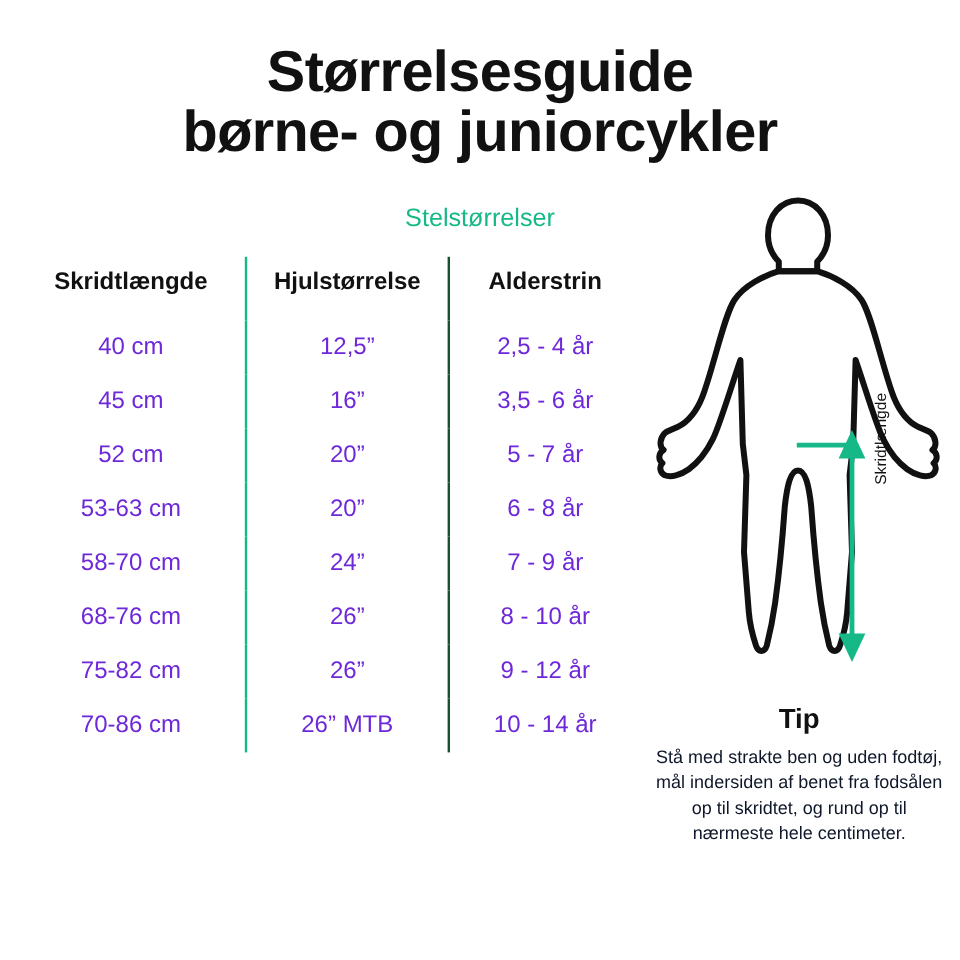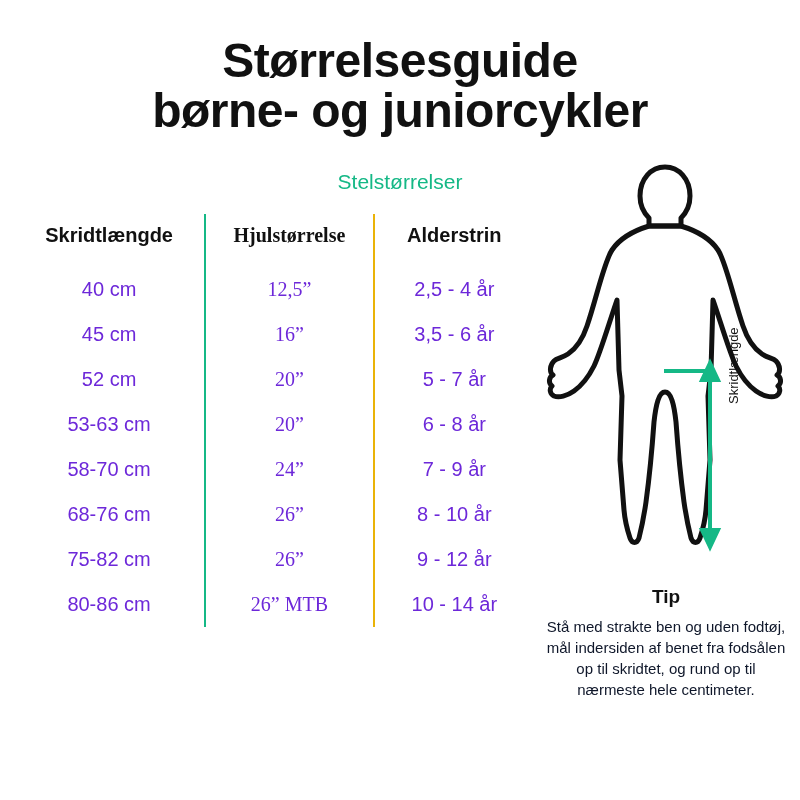--- a/index.html
+++ b/index.html
@@ -66,21 +66,21 @@
     color: #111111;
   }
   table.sizes td {
     font-size: 20px;
     padding: 11px 4px;
     text-align: center;
     color: #6d28d9;
     font-weight: 400;
   }
   table.sizes th.c0, table.sizes td.c0 { width: 186px; }
-  table.sizes th.c1, table.sizes td.c1 { width: 164px; border-left: 2px solid #15b886; border-right: 2px solid #eab308; font-family: Liberation Serif, serif; }
+  table.sizes th.c1, table.sizes td.c1 { width: 164px; border-left: 2px solid #15b886; border-right: 2px solid #14532d; }
   table.sizes th.c2, table.sizes td.c2 { width: 156px; }
 
   
   .figure-area {
     position: absolute;
     top: 160px;
     left: 540px;
     width: 250px;
     height: 420px;
   }
@@ -99,21 +99,21 @@
   
   .tip-block {
     position: absolute;
     top: 586px;
     left: 542px;
     width: 248px;
     text-align: center;
   }
   .tip-title {
     font-weight: bold;
-    font-size: 19px;
+    font-size: 23px;
     margin-bottom: 8px;
     color: #111111;
   }
   .tip-text {
     font-size: 15px;
     line-height: 21px;
     color: #0f172a;
   }
 </style>
 </head>
@@ -166,21 +166,21 @@
           <td class="c0">68-76 cm</td>
           <td class="c1">26”</td>
           <td class="c2">8 - 10 år</td>
         </tr>
         <tr>
           <td class="c0">75-82 cm</td>
           <td class="c1">26”</td>
           <td class="c2">9 - 12 år</td>
         </tr>
         <tr>
-          <td class="c0">80-86 cm</td>
+          <td class="c0">70-86 cm</td>
           <td class="c1">26” MTB</td>
           <td class="c2">10 - 14 år</td>
         </tr>
       </tbody>
     </table>
   </div>
 
   <div class="figure-area">
     <svg width="250" height="420" viewBox="0 0 250 420" aria-hidden="true">
       <g fill="none" stroke="#111111" stroke-width="5" stroke-linejoin="round" stroke-linecap="round">

